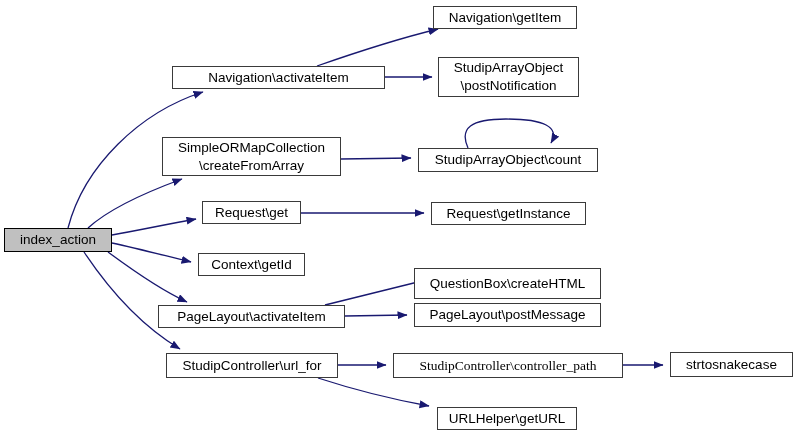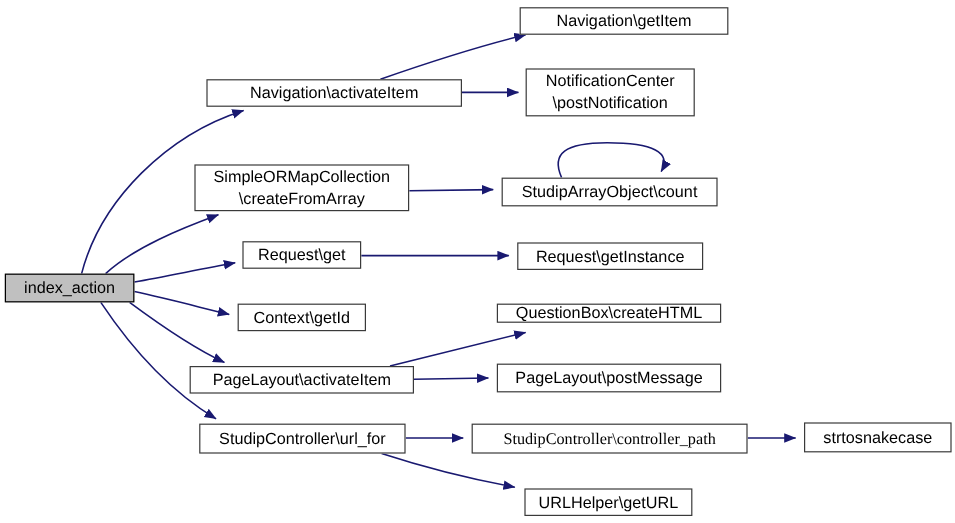--- a/index.html
+++ b/index.html
@@ -64,37 +64,37 @@
     <path class="edge" marker-end="url(#arrow)" d="M 345,316 L 407,315"></path>
     <path class="edge" marker-end="url(#arrow)" d="M 338,365 L 386,365"></path>
     <path class="edge" marker-end="url(#arrow)" d="M 623,365 L 663,365"></path>
     <path class="edge" marker-end="url(#arrow)" d="M 318,378 C 358,391 396,400 429,406"></path>
   </svg>
 
   <div class="node root" style="left:4px;top:228px;width:108px;height:24px;">index_action</div>
 
   <div class="node" style="left:162px;top:66px;width:213px;height:23px;margin-left:10px;">Navigation\activateItem</div>
 
-  <div class="node" style="left:433px;top:6px;width:174px;height:23px;">Navigation\getItem</div>
+  <div class="node" style="left:433px;top:6px;width:144px;height:23px;">Navigation\getItem</div>
 
-  <div class="node" style="left:438px;top:57px;width:141px;height:40px;">NotificationCenter
+  <div class="node" style="left:438px;top:57px;width:141px;height:40px;">StudipArrayObject
 \postNotification</div>
 
   <div class="node" style="left:162px;top:137px;width:179px;height:39px;">SimpleORMapCollection
 \createFromArray</div>
 
   <div class="node" style="left:418px;top:148px;width:180px;height:24px;">StudipArrayObject\count</div>
 
   <div class="node" style="left:202px;top:201px;width:99px;height:23px;">Request\get</div>
 
   <div class="node" style="left:431px;top:202px;width:155px;height:23px;text-align:right;">Request\getInstance</div>
 
   <div class="node" style="left:198px;top:253px;width:107px;height:23px;">Context\getId</div>
 
-  <div class="node" style="left:414px;top:253px;width:187px;height:16px;">QuestionBox\createHTML</div>
+  <div class="node" style="left:414px;top:268px;width:187px;height:31px;">QuestionBox\createHTML</div>
 
   <div class="node" style="left:158px;top:305px;width:187px;height:23px;">PageLayout\activateItem</div>
 
   <div class="node" style="left:414px;top:303px;width:187px;height:24px;">PageLayout\postMessage</div>
 
   <div class="node" style="left:166px;top:353px;width:172px;height:25px;">StudipController\url_for</div>
 
   <div class="node" style="left:393px;top:353px;width:230px;height:25px;font-family:Liberation Serif, serif;">StudipController\controller_path</div>
 
   <div class="node" style="left:670px;top:352px;width:123px;height:25px;">strtosnakecase</div>

